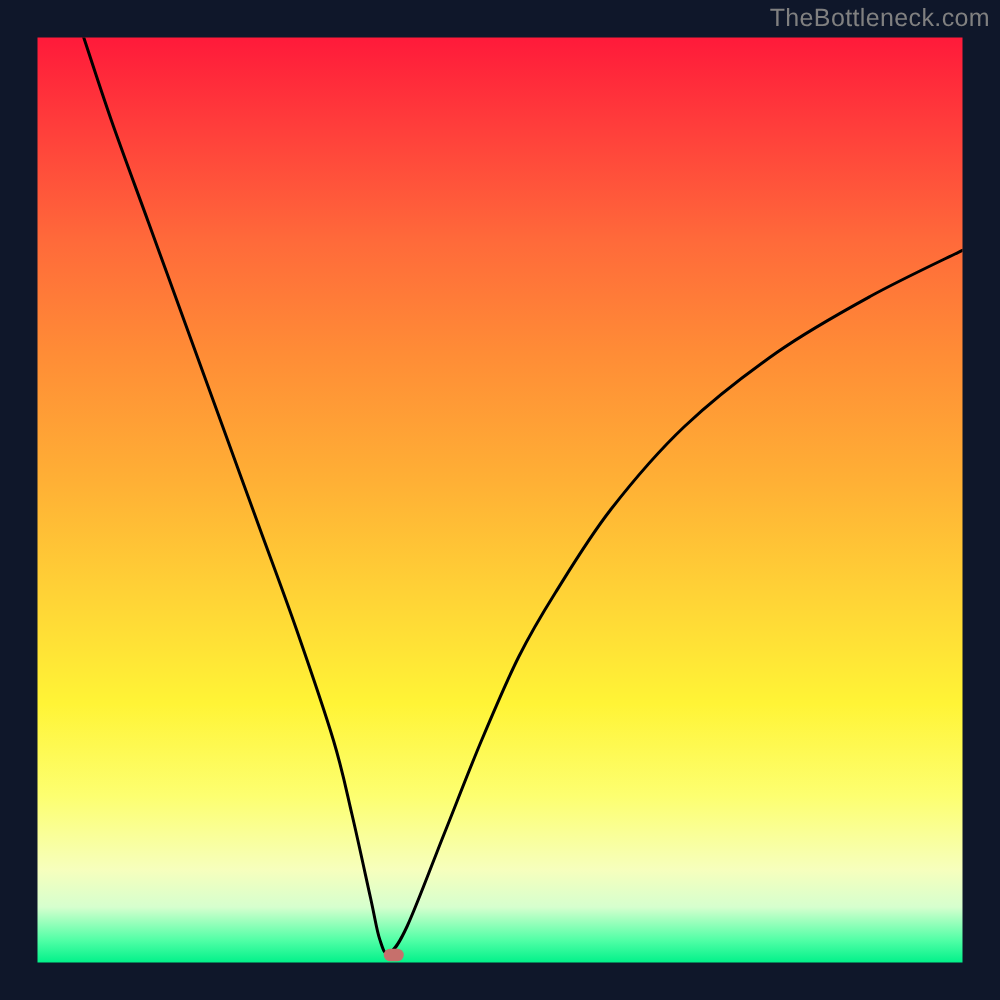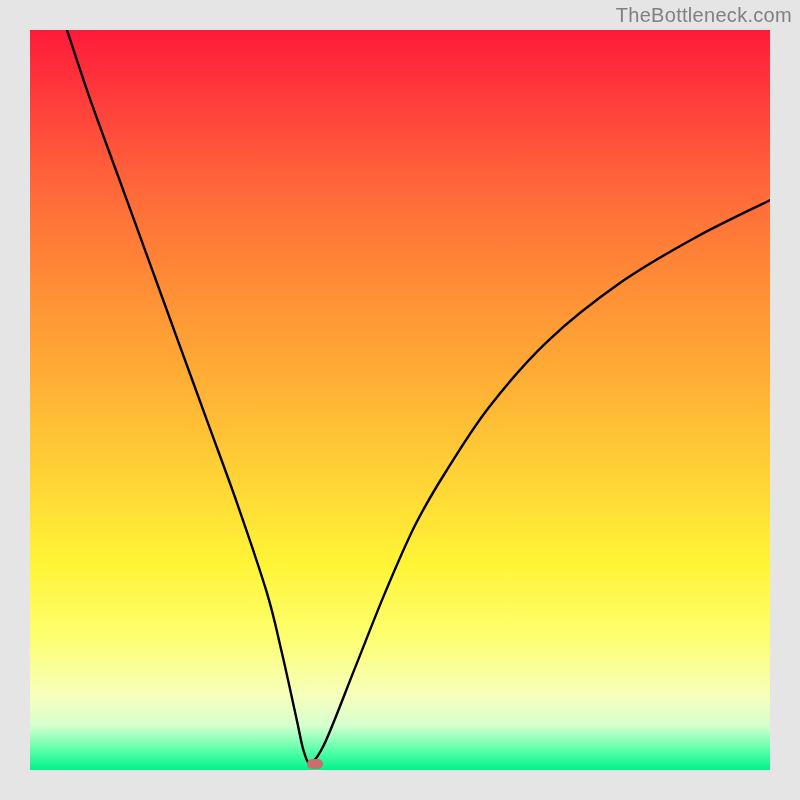--- a/index.html
+++ b/index.html
@@ -8,21 +8,21 @@
     width: 800px;
     height: 800px;
     background: #000;
     font-family: Arial, Helvetica, sans-serif;
     overflow: hidden;
   }
   .stage {
     position: relative;
     width: 800px;
     height: 800px;
-    background: #e5e5e5;
+    background: #0f172a;
   }
   .chart-area {
     position: absolute;
     left: 30px;
     top: 30px;
     width: 740px;
     height: 740px;
     background: linear-gradient(
       to bottom,
       #ff1a3a 0%,

